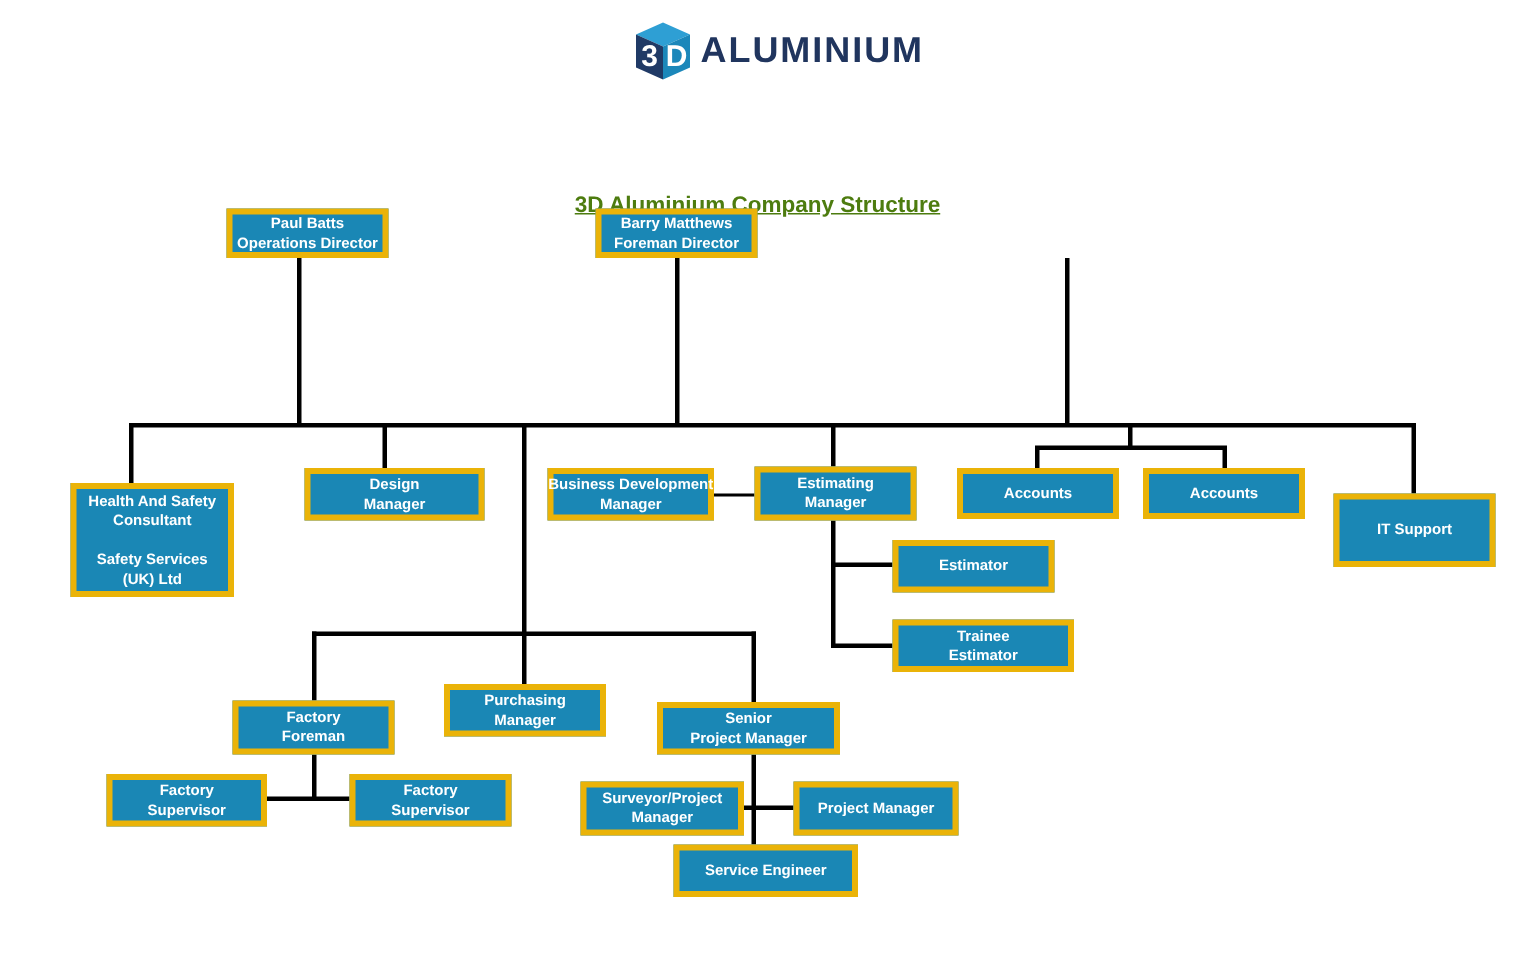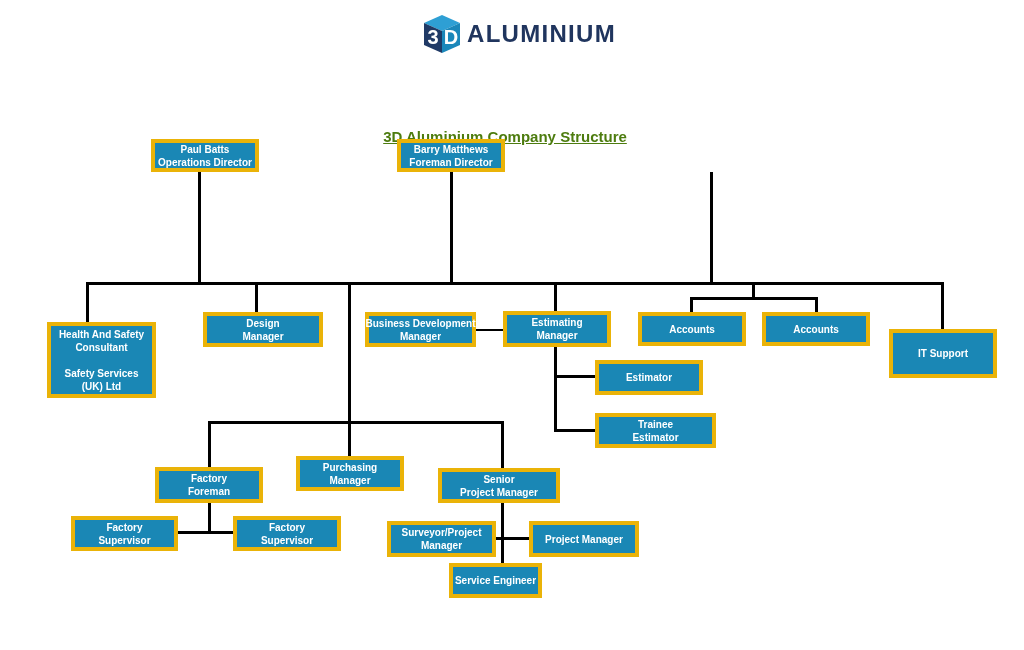--- a/index.html
+++ b/index.html
@@ -85,15 +85,15 @@
 Manager</div>
   <div class="node" style="left:438px;top:468px;width:122px;height:35px">Senior
 Project Manager</div>
   <div class="node" style="left:71px;top:516px;width:107px;height:35px">Factory
 Supervisor</div>
   <div class="node" style="left:233px;top:516px;width:108px;height:35px">Factory
 Supervisor</div>
   <div class="node" style="left:387px;top:521px;width:109px;height:36px">Surveyor/Project
 Manager</div>
   <div class="node" style="left:529px;top:521px;width:110px;height:36px">Project Manager</div>
-  <div class="node" style="left:449px;top:563px;width:93px;height:35px">Service Engineer</div>
+  <div class="node" style="left:449px;top:563px;width:123px;height:35px">Service Engineer</div>
 
 </div>
 
 </body></html>

